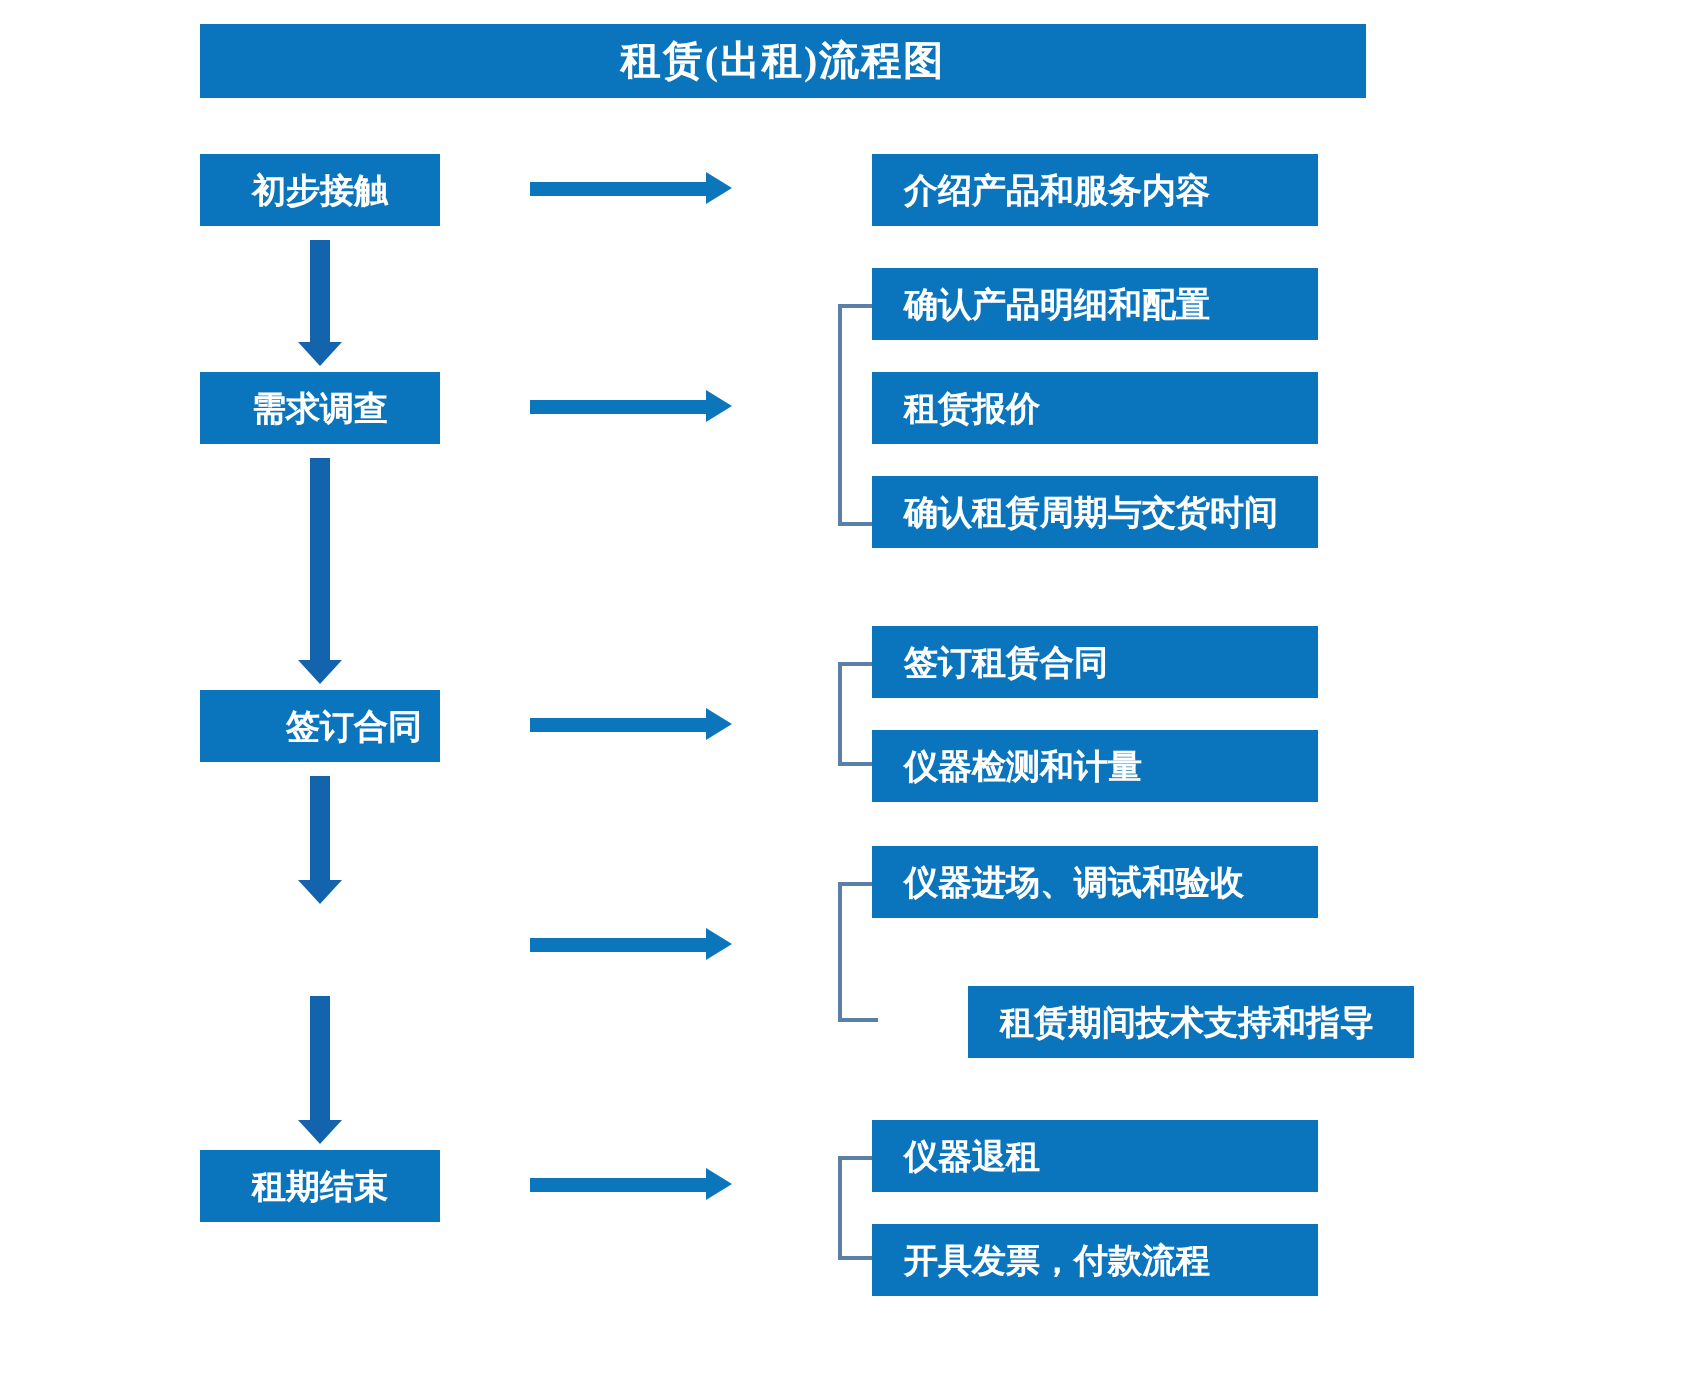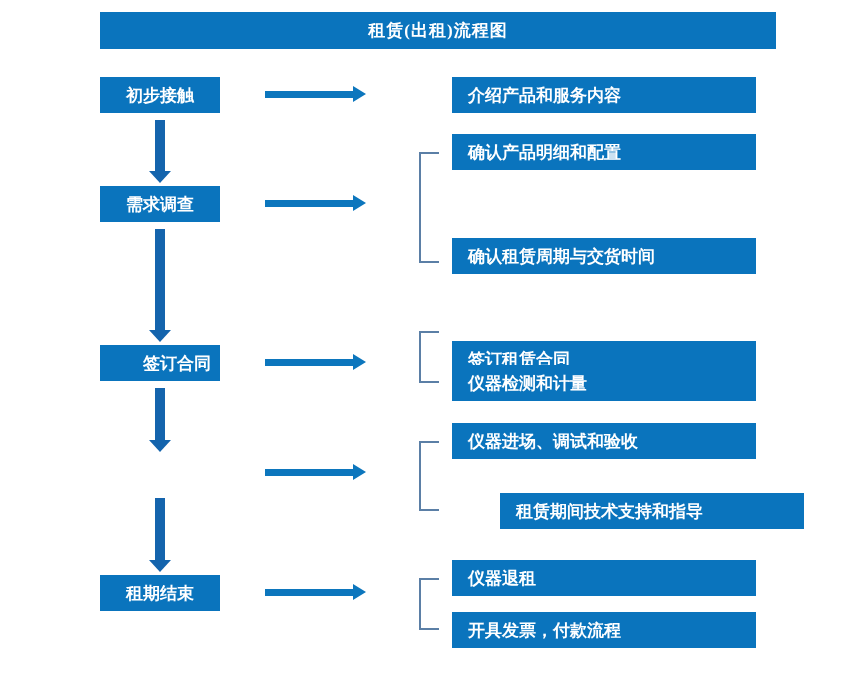--- a/index.html
+++ b/index.html
@@ -19,25 +19,25 @@
     width: 844px;
     height: 688px;
     background: #ffffff;
   }
 
   
   .title-bar {
     position: absolute;
     left: 100px;
     top: 12px;
-    width: 676px;
+    width: 583px;
     height: 37px;
     background: #0a74bd;
     color: #ffffff;
-    font-size: 17px;
+    font-size: 20px;
     font-weight: bold;
     display: flex;
     align-items: center;
     justify-content: center;
     letter-spacing: 1px;
   }
 
   
   .node {
     position: absolute;
@@ -49,22 +49,22 @@
     white-space: nowrap;
   }
   .node.left {
     left: 100px;
     width: 120px;
     height: 36px;
     font-size: 17px;
     justify-content: center;
   }
   .node.right {
-    left: 452px;
-    width: 304px;
+    left: 436px;
+    width: 223px;
     height: 36px;
     font-size: 17px;
     justify-content: flex-start;
     padding-left: 16px;
   }
 
   
   .v-arrow {
     position: absolute;
     left: 155px;
@@ -161,24 +161,25 @@
 
   <div class="bracket" style="top:152px; height:111px;"></div>
   <div class="bracket" style="top:331px; height:52px;"></div>
   <div class="bracket" style="top:441px; height:70px;"></div>
   <div class="bracket" style="top:578px; height:52px;"></div>
 
   <div class="node right" style="top:77px;">介绍产品和服务内容</div>
 
   <div class="node right" style="top:134px;">确认产品明细和配置</div>
 
+  <div class="node right" style="top:186px;">租赁报价</div>
 
   <div class="node right" style="top:238px;">确认租赁周期与交货时间</div>
 
-  <div class="node right" style="top:313px;margin-top:28px;">签订租赁合同</div>
+  <div class="node right" style="top:313px;">签订租赁合同</div>
 
   <div class="node right" style="top:365px;">仪器检测和计量</div>
 
   <div class="node right" style="top:423px;">仪器进场、调试和验收</div>
 
   <div class="node right" style="top:493px;margin-left:48px;">租赁期间技术支持和指导</div>
 
   <div class="node right" style="top:560px;">仪器退租</div>
 
   <div class="node right" style="top:612px;">开具发票，付款流程</div>

